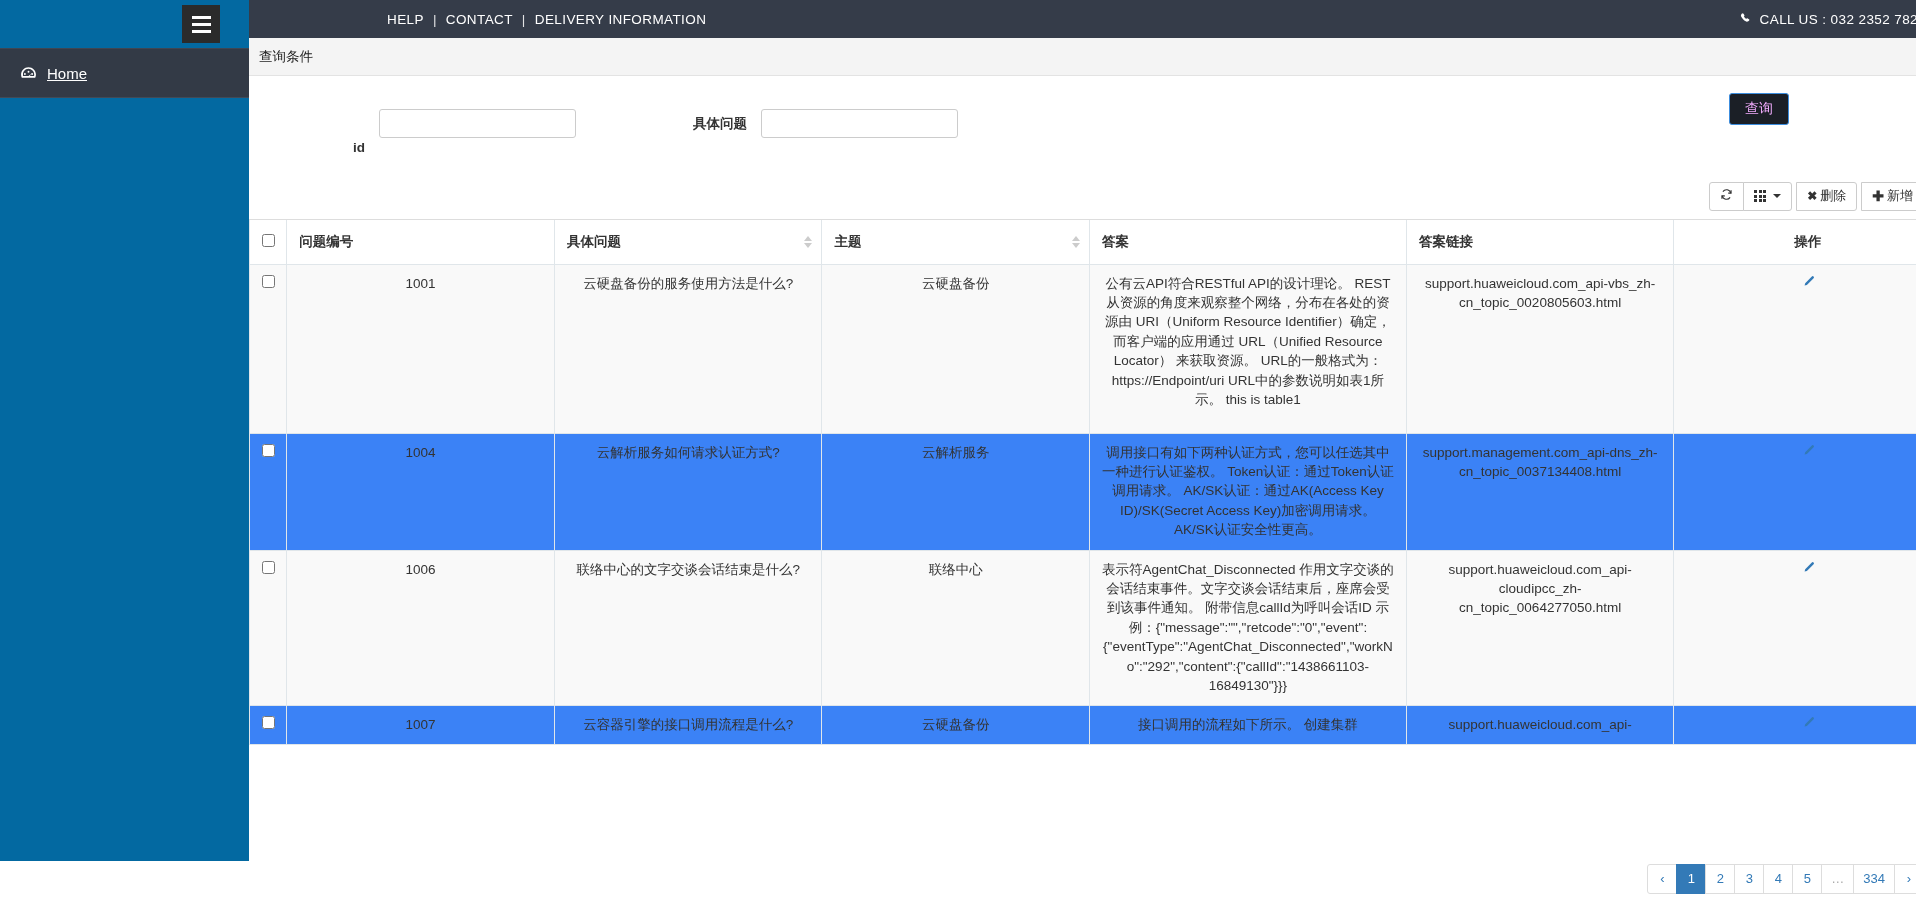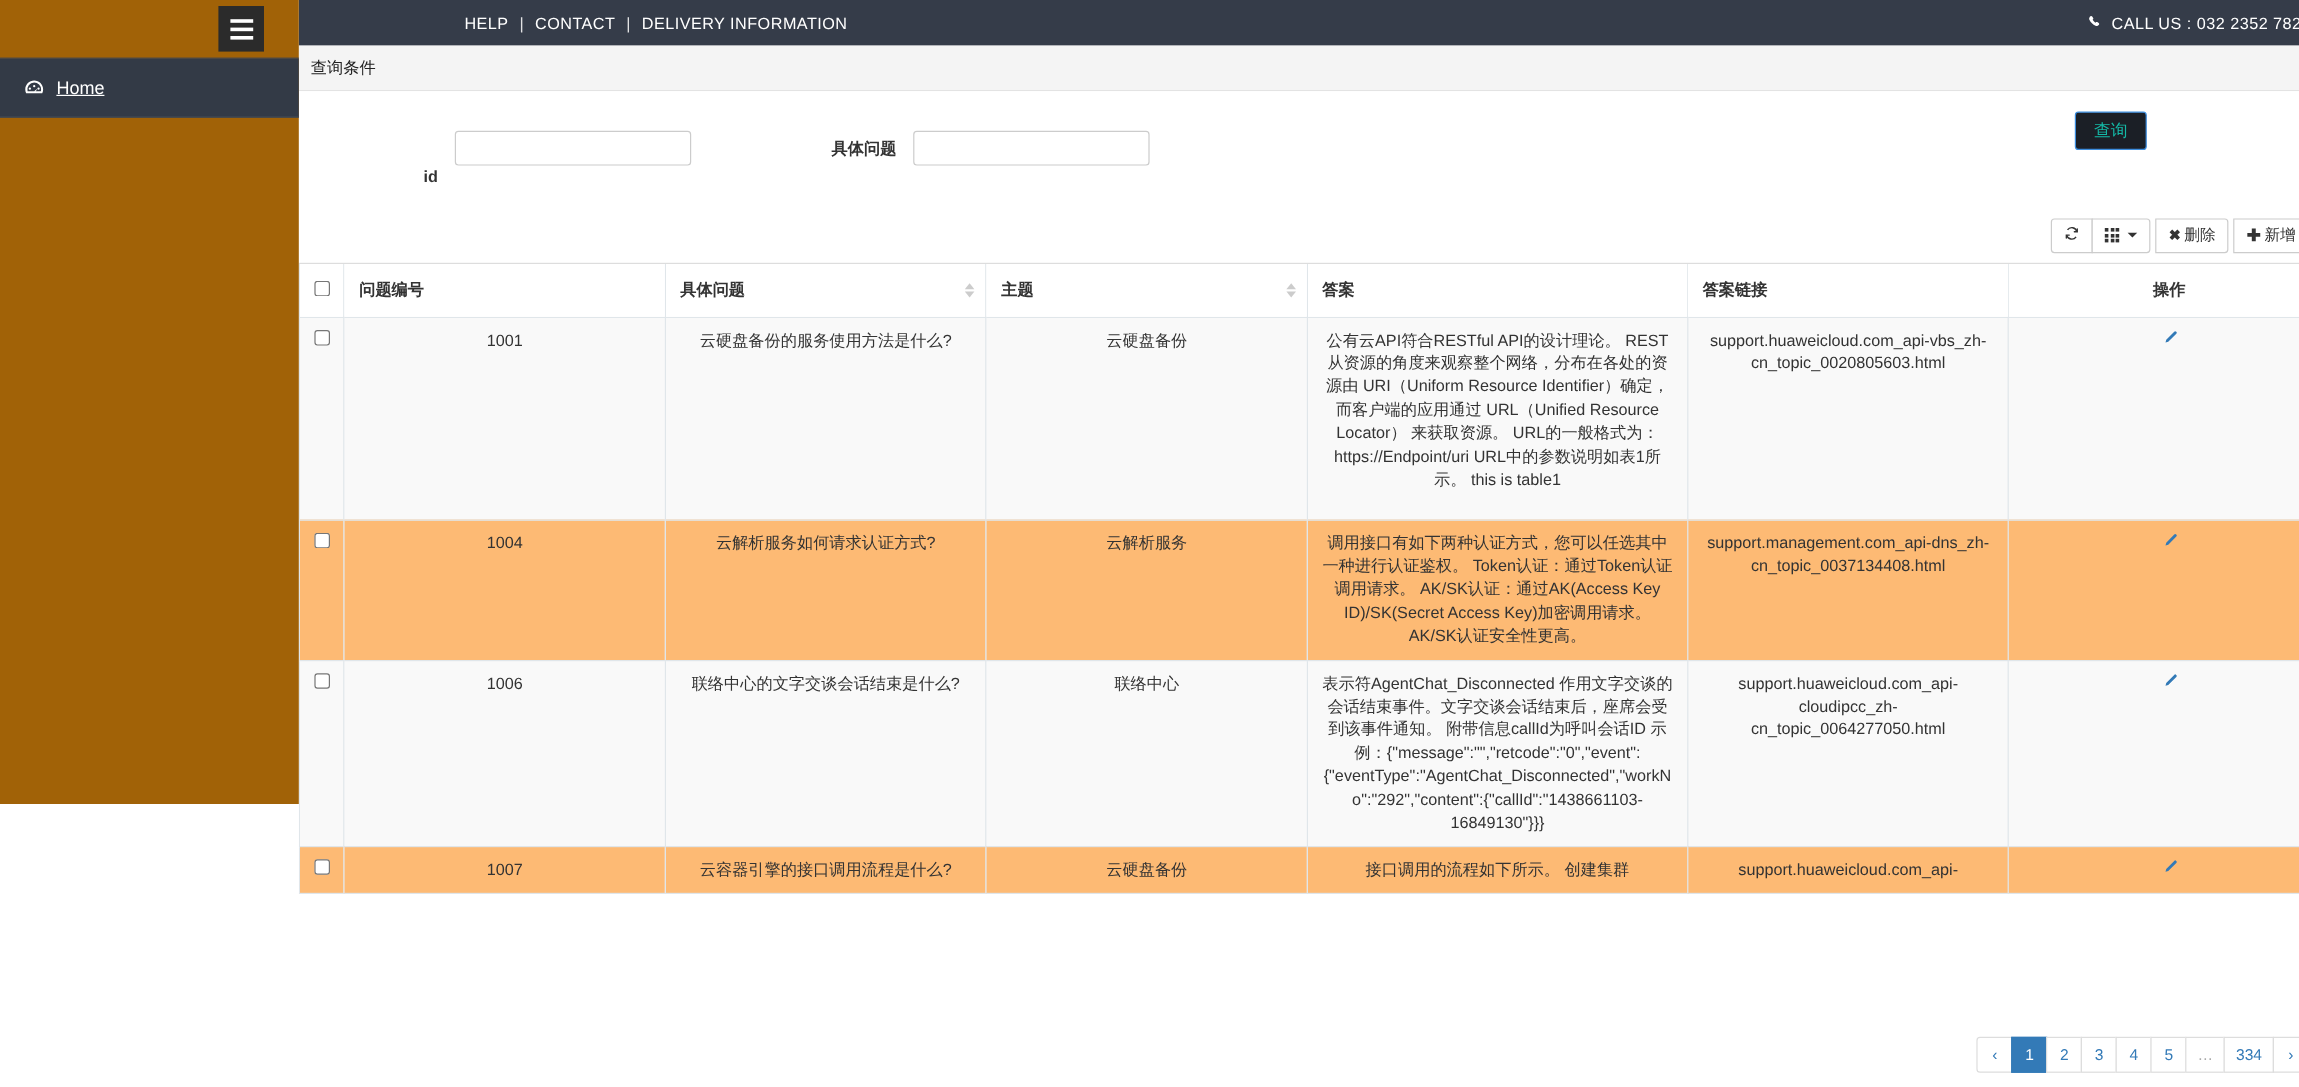--- a/index.html
+++ b/index.html
@@ -7,22 +7,22 @@
     margin: 0; padding: 0;
     width: 1916px; height: 906px;
     overflow: hidden;
     font-family: "Liberation Sans", sans-serif;
     background: #fff;
   }
   .app { position: relative; width: 1916px; height: 906px; display: flex; }
 
   
   .sidebar {
-    width: 249px; min-width: 249px; height: 670px;
-    background: #a16207;
+    width: 249px; min-width: 249px; height: 861px;
+    background: #0369a1;
     color: #fff;
     position: relative;
     z-index: 5;
   }
   .sidebar-top {
     height: 49px;
     display: flex; align-items: flex-start; justify-content: flex-end;
     padding-right: 29px;
     border-bottom: 1px solid #3f4653;
   }
@@ -102,21 +102,21 @@
   .field input[type=text] {
     height: 29px; border: 1px solid #ccc; border-radius: 3px;
     padding: 4px 8px; font-size: 13px; outline: none;
     background: #fff; color: #333;
     font-family: "Liberation Sans", sans-serif;
   }
   #f-id { width: 197px; }
   #f-q { width: 197px; }
   .btn-query {
     position: absolute; right: 153px; top: 17px;
-    background: #1b1f26; color: #14b8a6; border: 1px solid #3c8dde;
+    background: #1b1f26; color: #f0abfc; border: 1px solid #3c8dde;
     border-radius: 3px;
     padding: 6px 15px;
     font-size: 14px; cursor: pointer;
     font-family: "Liberation Sans", sans-serif;
   }
 
   
   .tool-row {
     height: 46px; min-height: 46px;
     display: flex; align-items: center; justify-content: flex-end;
@@ -170,21 +170,21 @@
   table.grid td {
     border: 1px solid #e0e6ea;
     padding: 9px 12px;
     vertical-align: top;
     text-align: center;
     color: #333;
     line-height: 1.44;
     word-break: break-word;
   }
   tr.odd td { background: #f9f9f9; }
-  tr.even td { background: #fdba74; }
+  tr.even td { background: #3b82f6; }
   .col-cb   { width: 31px; }
   .col-id   { width: 222px; }
   .col-q    { width: 222px; }
   .col-t    { width: 222px; }
   .col-a    { width: 263px; }
   .col-l    { width: 222px; }
   .col-op   { width: 222px; }
   .sort-ind {
     position: absolute; right: 9px; top: 50%; transform: translateY(-50%);
     display: flex; flex-direction: column; gap: 2px;

